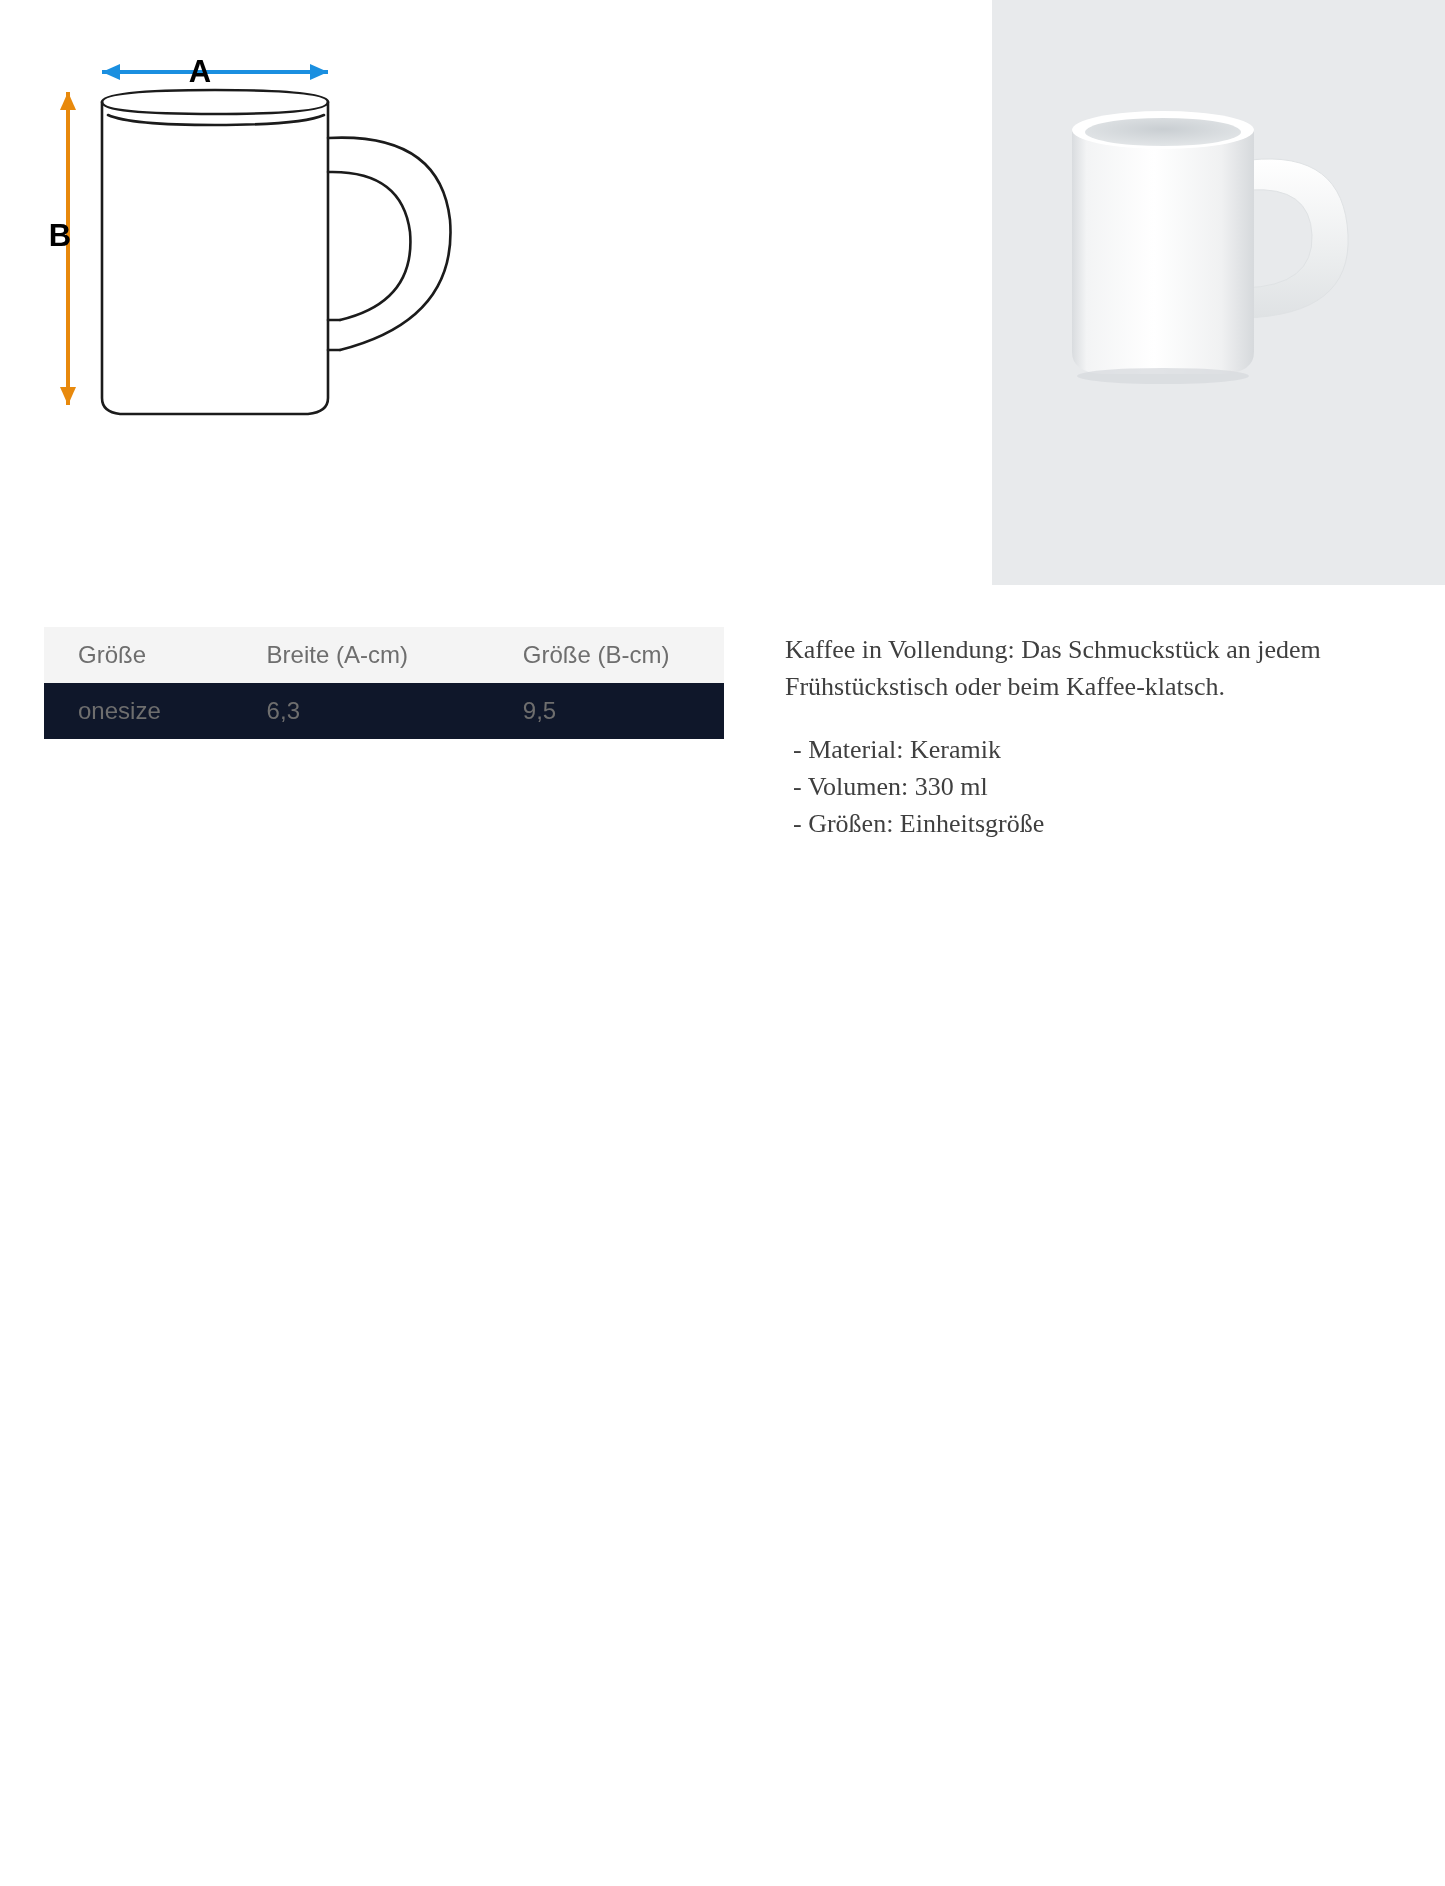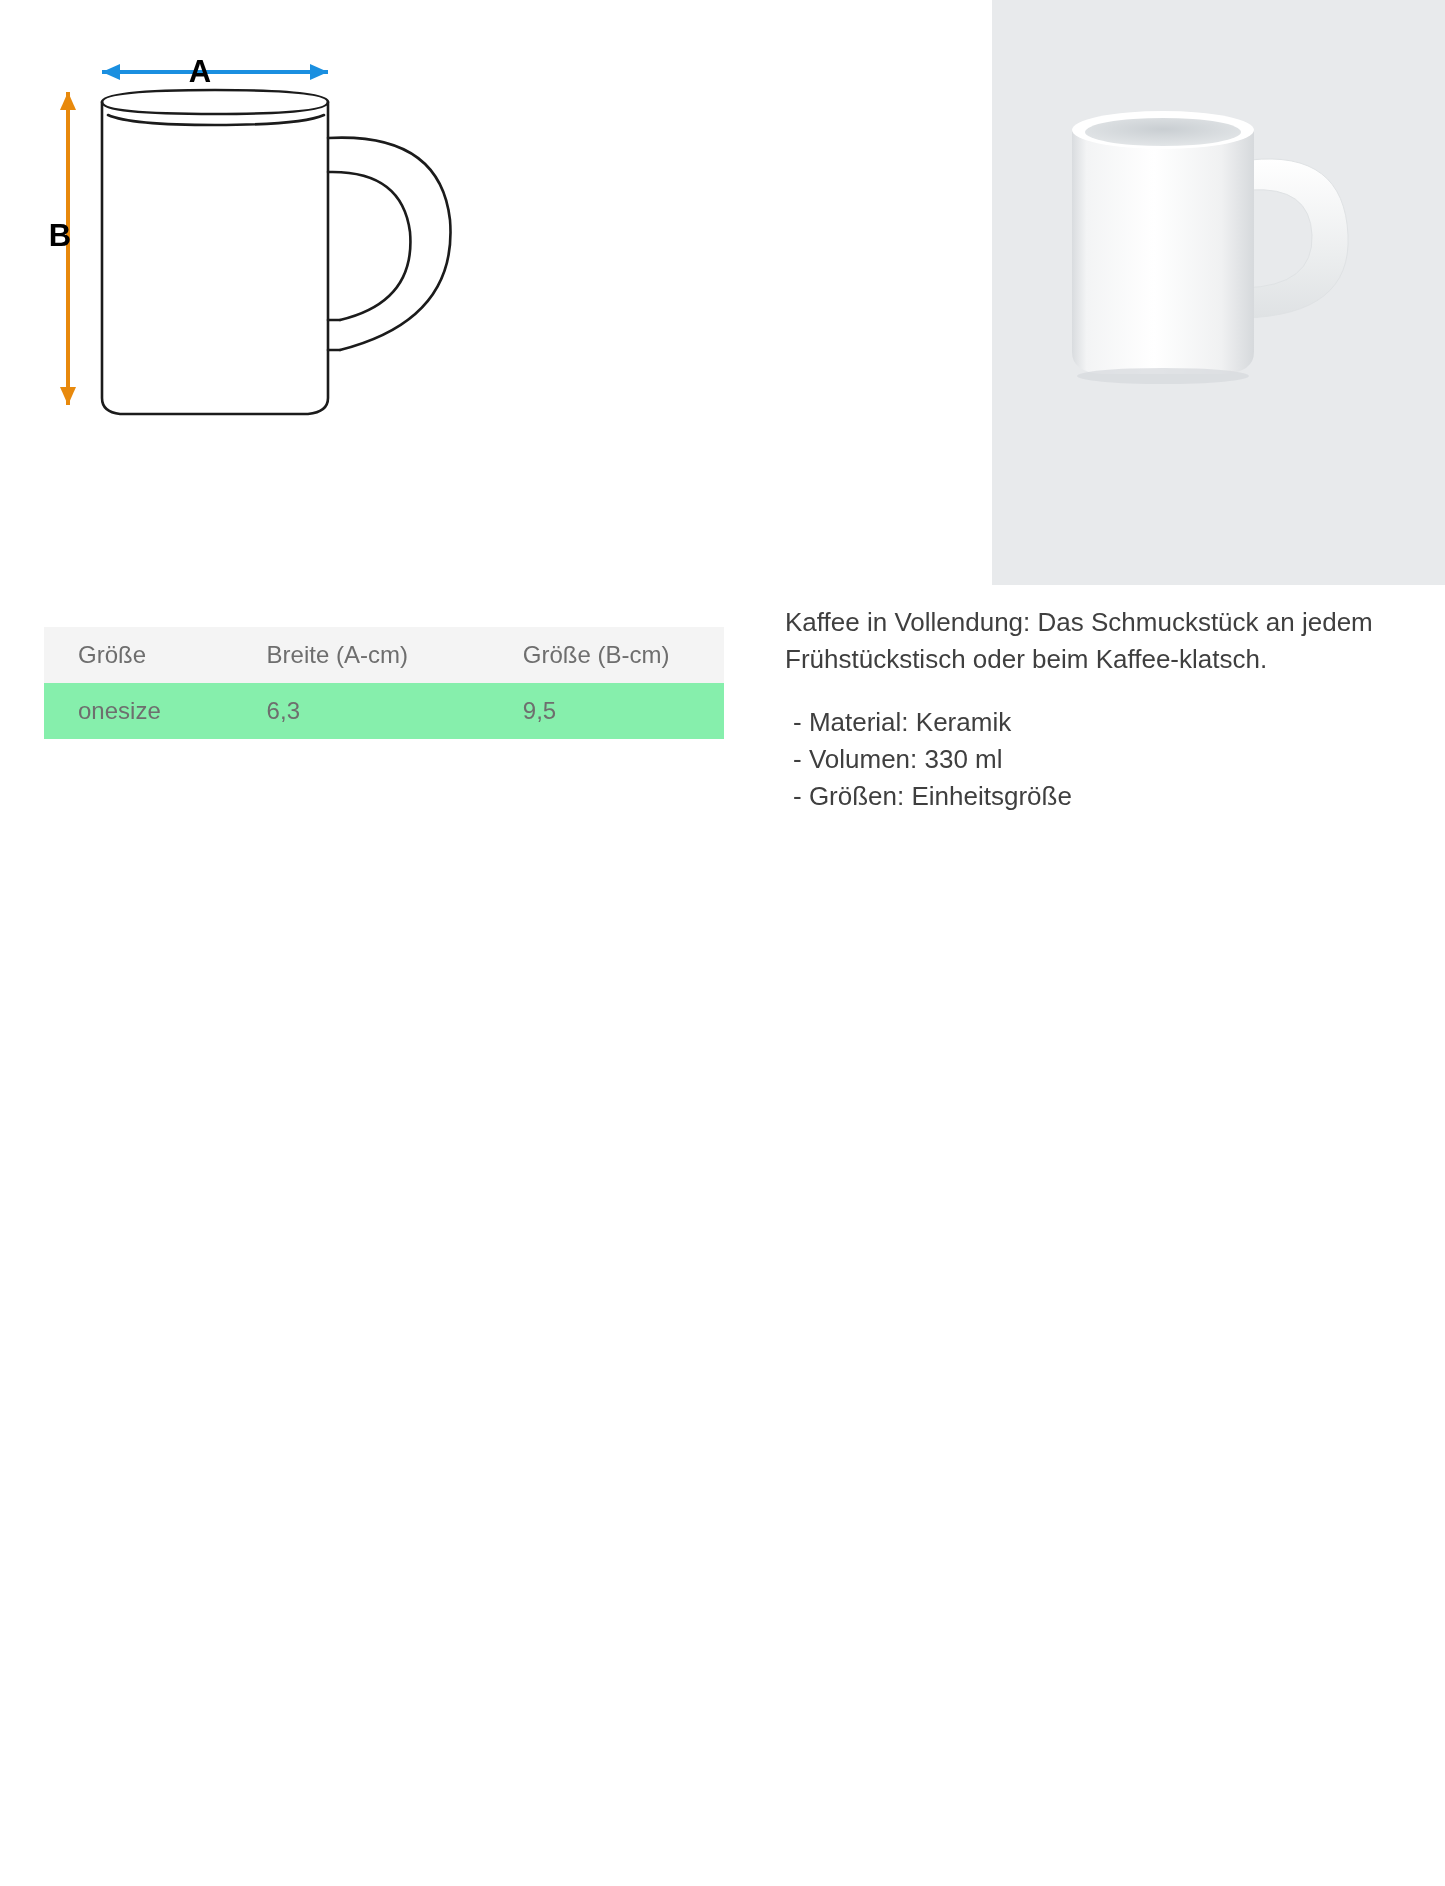--- a/index.html
+++ b/index.html
@@ -64,34 +64,35 @@
   }
   .size-table th,
   .size-table td {
     text-align: left;
     font-weight: normal;
     color: #6e6e6e;
     padding: 14px 0 14px 34px;
     white-space: nowrap;
   }
   .size-table thead tr { background: #f4f4f4; }
-  .size-table tbody tr { background: #86efac; }
+  .size-table tbody tr { background: #0f172a; }
   .col-size   { width: 190px; }
   .col-width  { width: 262px; }
   .col-height { width: 228px; }
 
   
   .description {
     position: absolute;
     left: 785px;
-    top: 604px;
+    top: 632px;
     width: 625px;
     font-size: 26px;
     line-height: 1.42;
     color: #3f3f3f;
+    font-family: Liberation Serif, serif;
   }
   .description p { margin: 0 0 26px 0; }
   .spec-list { margin: 8px; }
   .spec-list div { margin: 0; line-height: 1.42; }
 </style>
 </head>
 <body>
 
 <div class="top-area">
 

